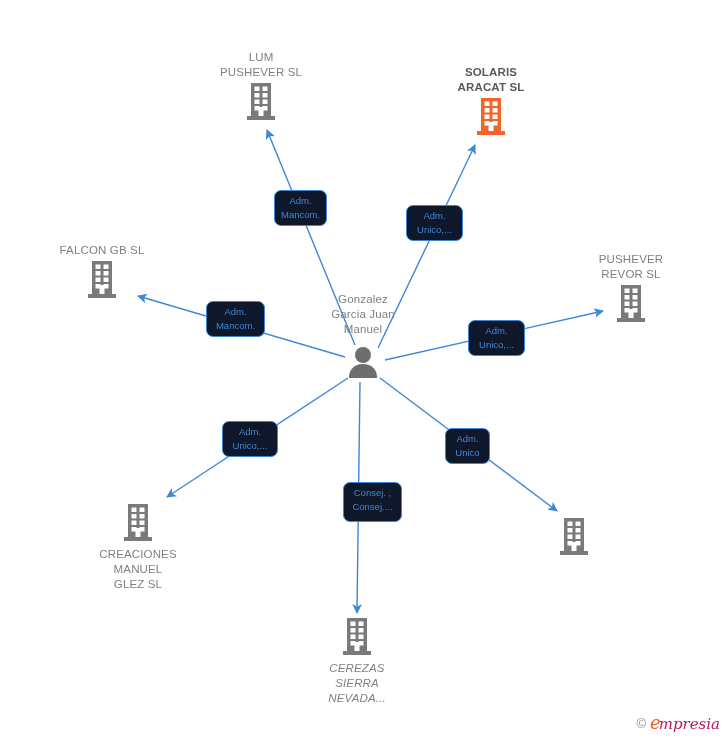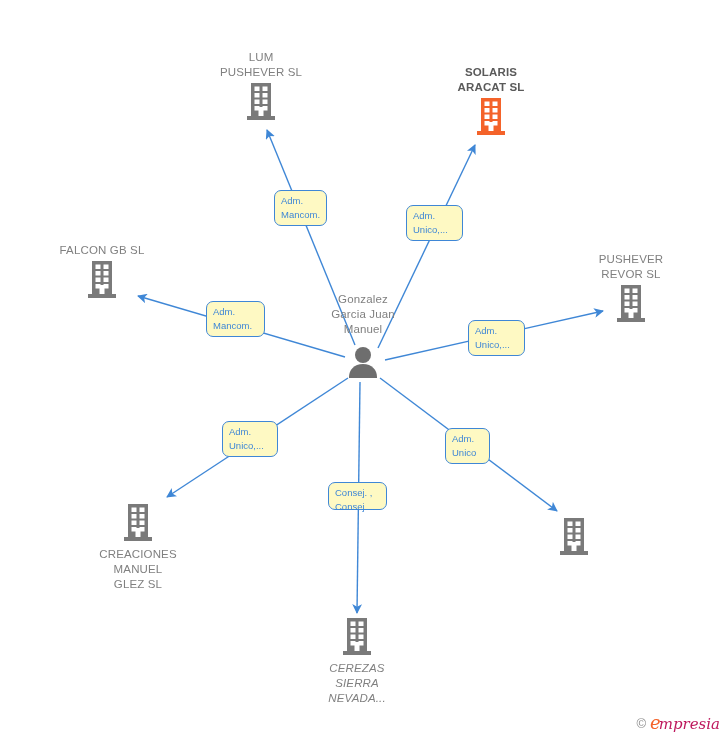--- a/index.html
+++ b/index.html
@@ -49,25 +49,25 @@
     display: flex;
     align-items: center;
     justify-content: center;
   }
   .node.caption-below .node-icon { margin-bottom: 2px; }
   .edge-label {
     position: absolute;
     box-sizing: border-box;
     border: 1.3px solid #3f87d6;
     border-radius: 7px;
-    background: #fef9c3;
+    background: #0f172a;
     color: #3f87d6;
     font-size: 9.5px;
     line-height: 14px;
-    text-align: left;
+    text-align: center;
     padding: 3px 6px 4px 6px;
     white-space: pre-line;
     cursor: pointer;
   }
   #watermark {
     position: absolute;
     right: 8px;
     bottom: 8px;
     display: flex;
     align-items: center;
@@ -265,21 +265,21 @@
       <div class="edge-label" style="left: 274px; top: 190px; width: 53px; height: 36px;">Adm.
 Mancom.</div>
       <div class="edge-label" style="left: 406px; top: 205px; width: 57px; height: 36px;">Adm.
 Unico,...</div>
       <div class="edge-label" style="left: 206px; top: 301px; width: 59px; height: 36px;">Adm.
 Mancom.</div>
       <div class="edge-label" style="left: 468px; top: 320px; width: 57px; height: 36px;">Adm.
 Unico,...</div>
       <div class="edge-label" style="left: 222px; top: 421px; width: 56px; height: 36px;">Adm.
 Unico,...</div>
-      <div class="edge-label" style="left: 328px; top: 482px; width: 59px; height: 28px;">Consej. ,
+      <div class="edge-label" style="left: 343px; top: 482px; width: 59px; height: 40px;">Consej. ,
 Consej....</div>
       <div class="edge-label" style="left: 445px; top: 428px; width: 45px; height: 36px;">Adm.
 Unico</div>
     </div>
 
   <div id="watermark">
     <span class="copy">©</span>
     <span><span class="brand-e">e</span><span class="brand-rest">mpresia</span></span>
   </div>
 

